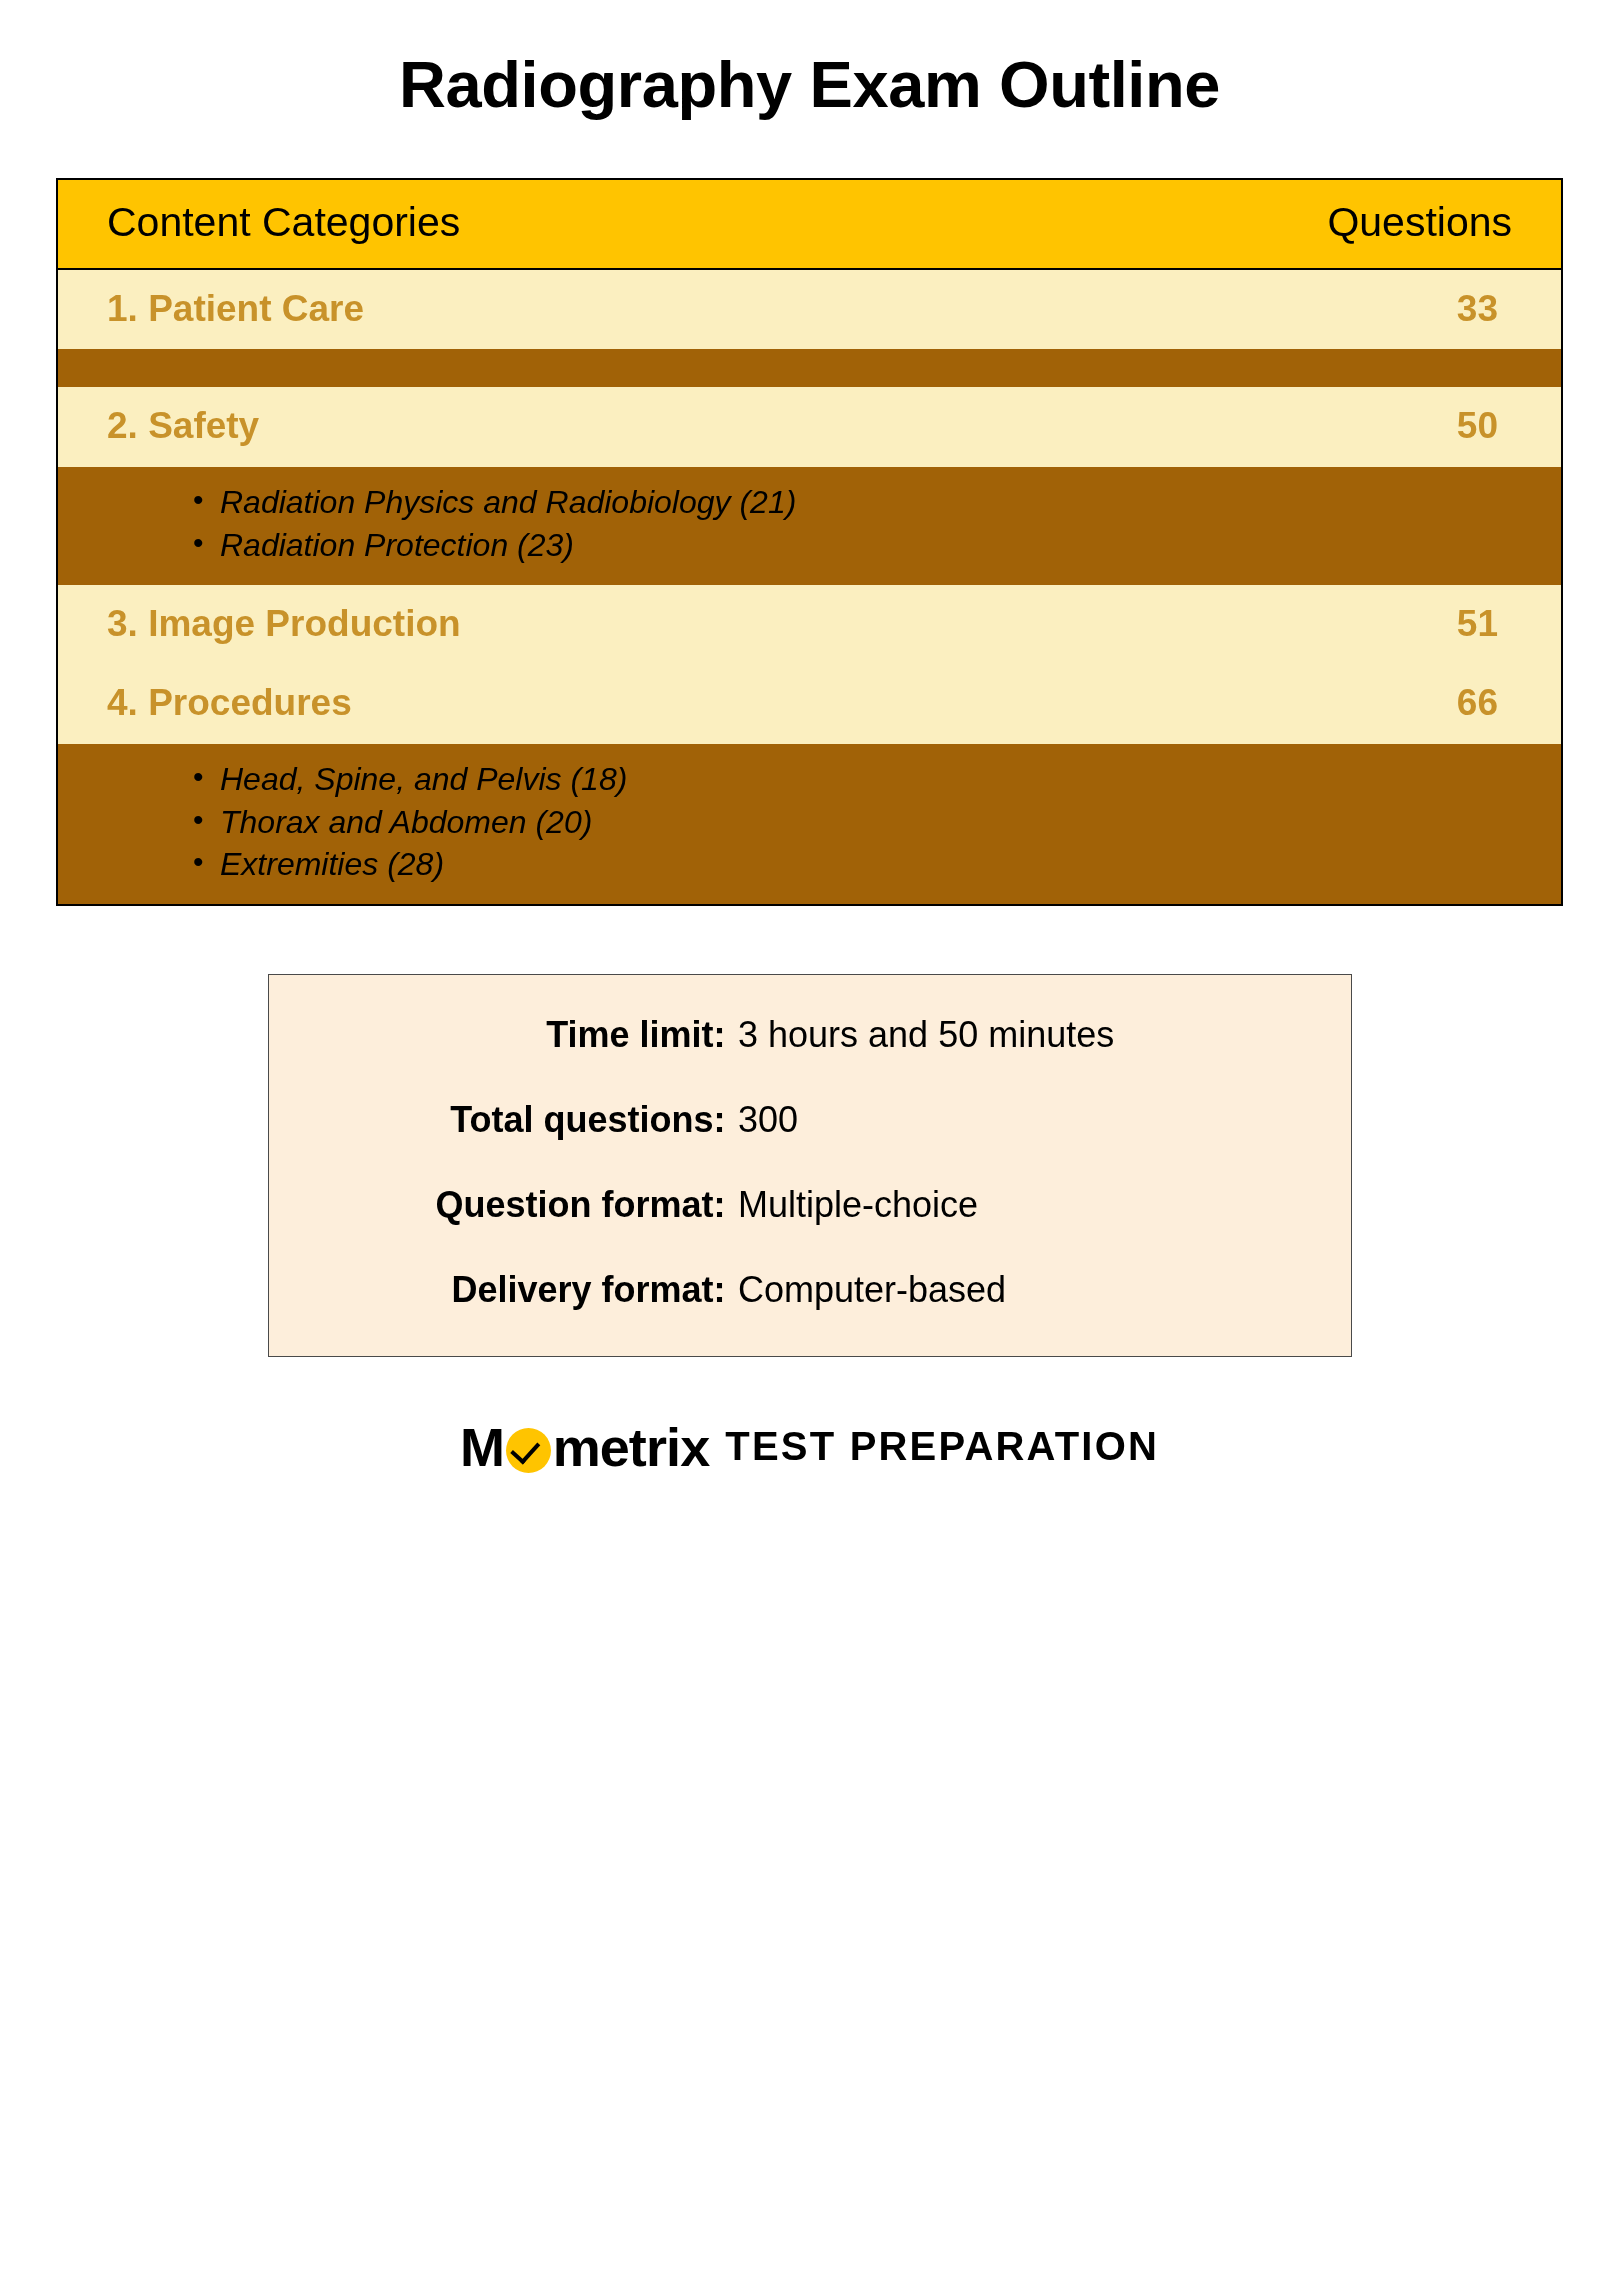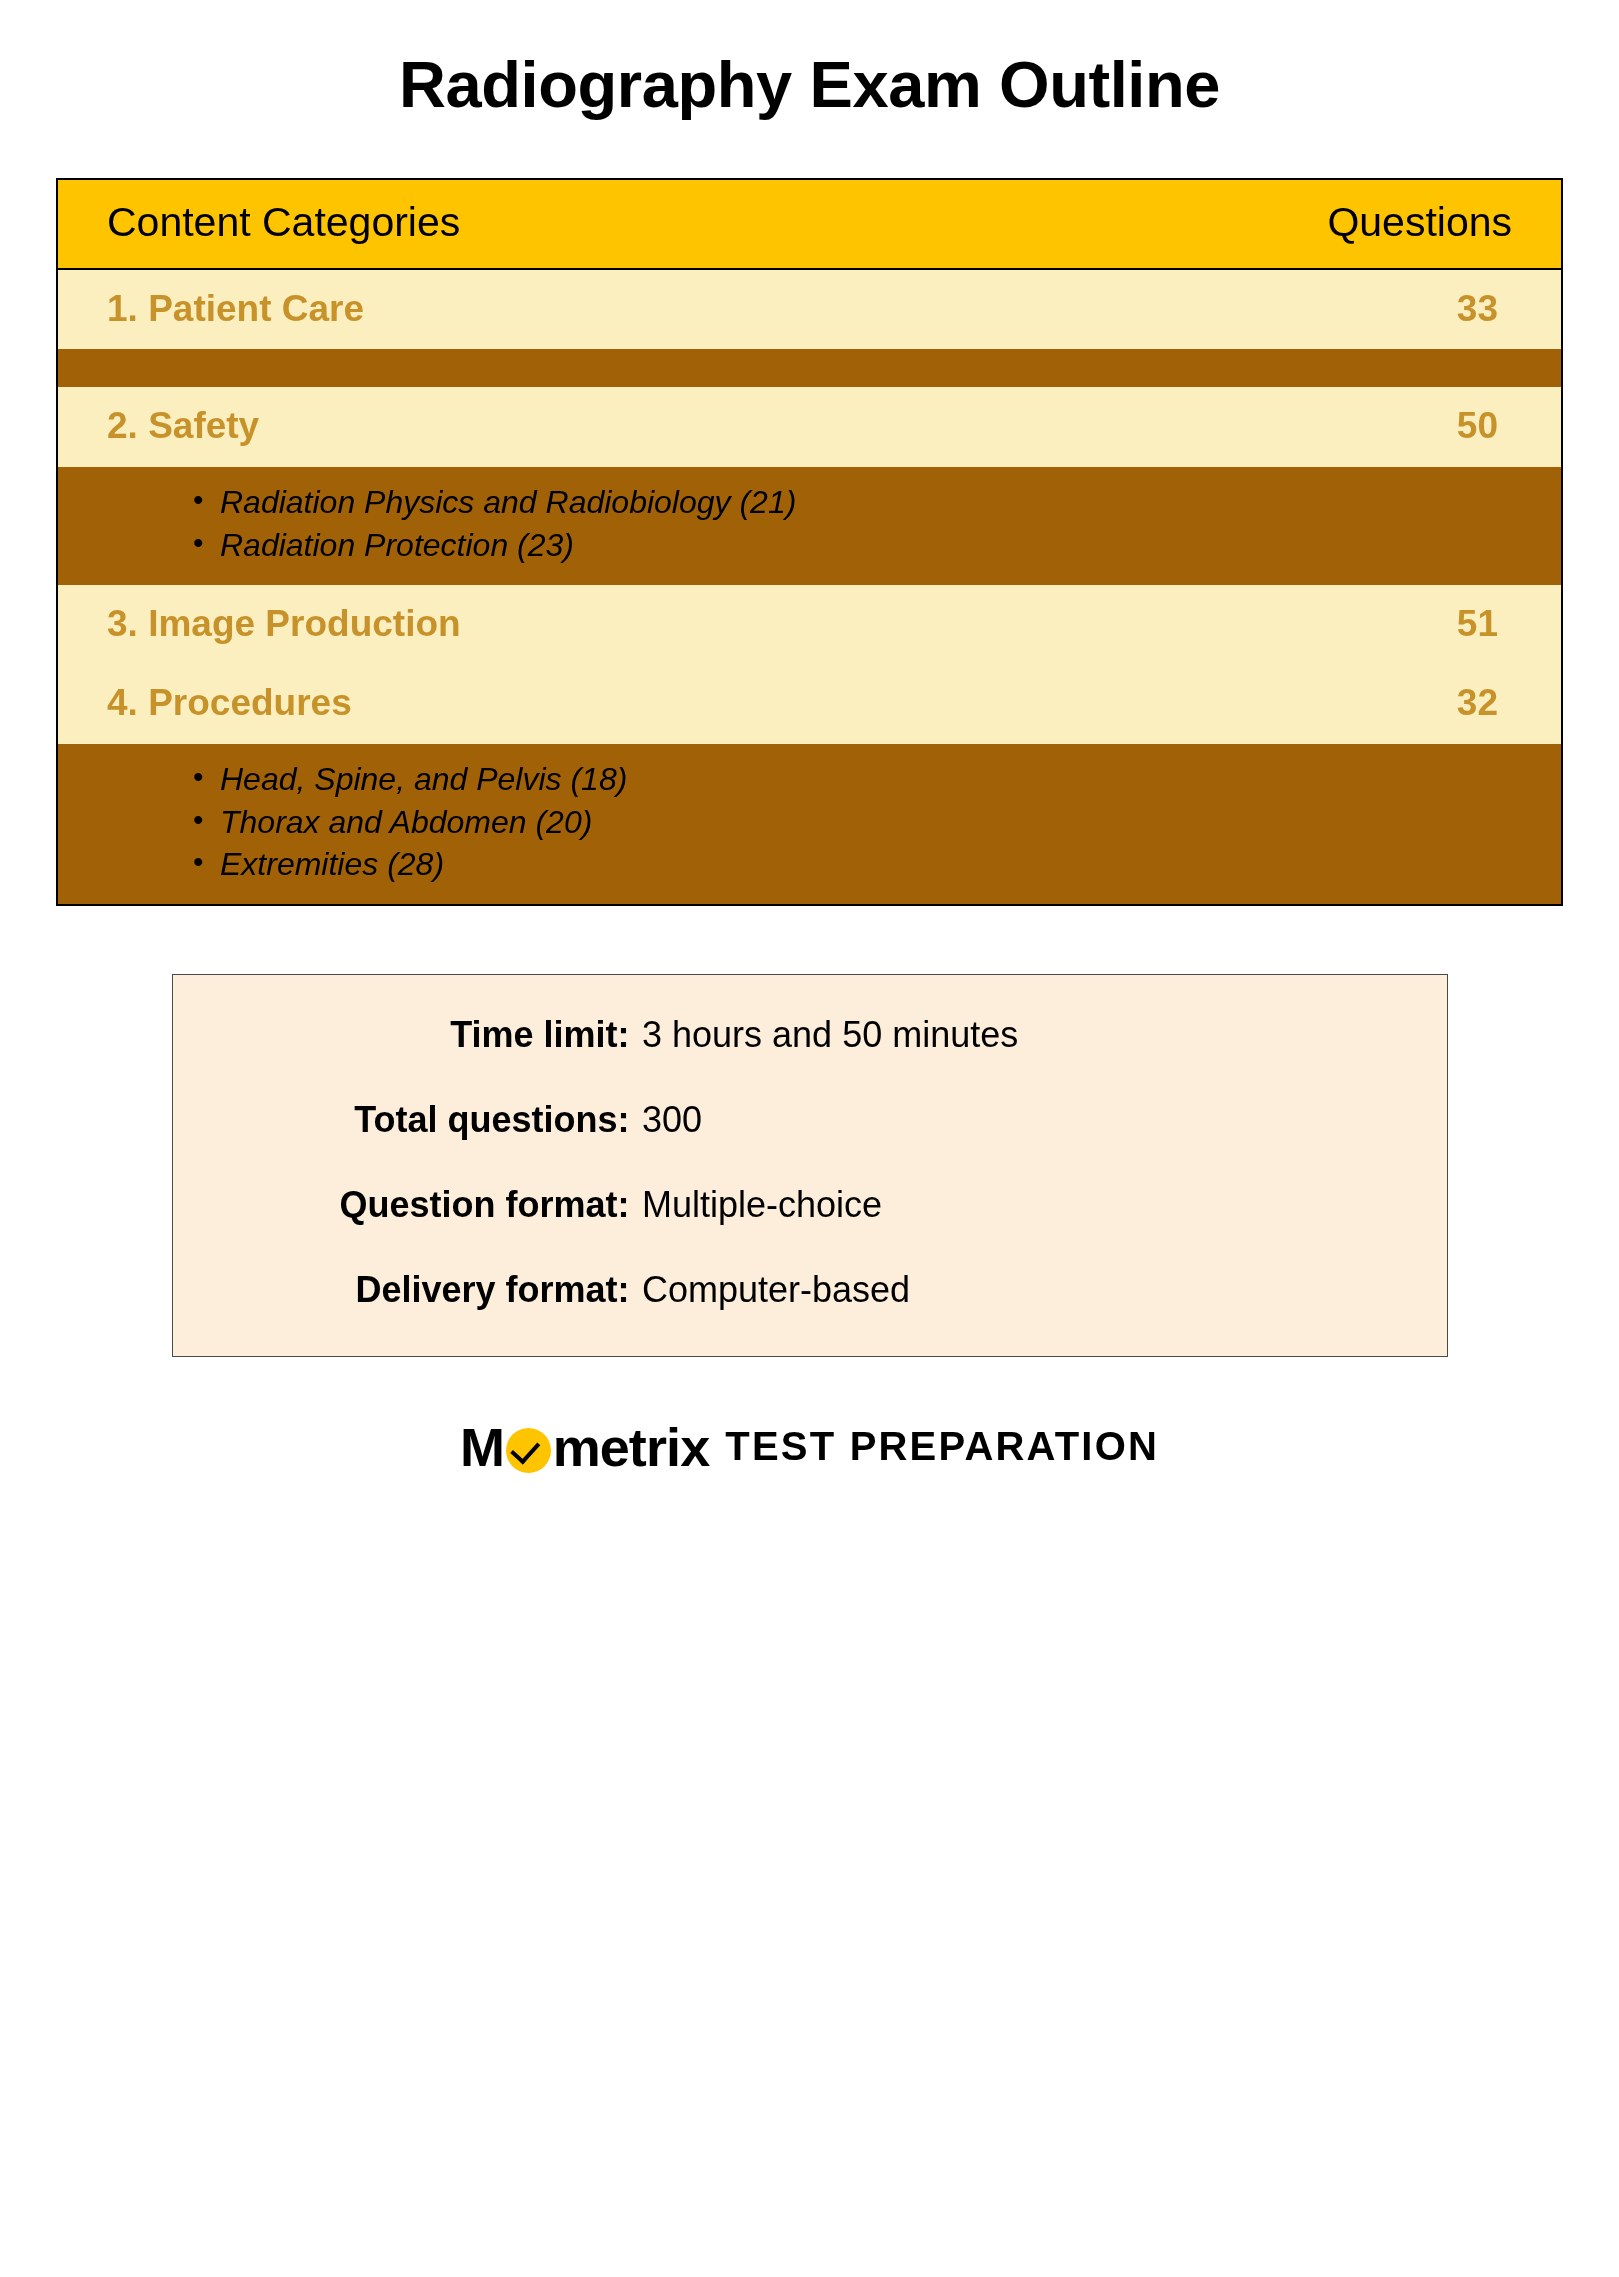--- a/index.html
+++ b/index.html
@@ -104,21 +104,21 @@
     position: absolute;
     left: 0;
     top: -0.9px;
     font-style: normal;
     font-size: 30px;
   }
 
   
   .info-box {
     margin: 68px auto 0 auto;
-    width: 1276px;
+    width: 1084px;
     box-sizing: border-box;
     background: #fdeedb;
     border: 1.8px solid #4a4a4a;
     padding: 39px 54px 45px 54px;
   }
   .info-row {
     display: flex;
     align-items: baseline;
     justify-content: flex-start;
     margin: 0 0 43px 0;
@@ -216,21 +216,21 @@
       </ul>
     </div>
 
     <div class="cat-row">
       <div class="cat-name">3. Image Production</div>
       <div class="cat-count">51</div>
     </div>
 
     <div class="cat-row">
       <div class="cat-name">4. Procedures</div>
-      <div class="cat-count">32</div>
+      <div class="cat-count">66</div>
     </div>
     <div class="sub-block">
       <ul class="sublist">
         <li>Head, Spine, and Pelvis (18)</li>
         <li>Thorax and Abdomen (20)</li>
         <li>Extremities (28)</li>
       </ul>
     </div>
 
   </div>

